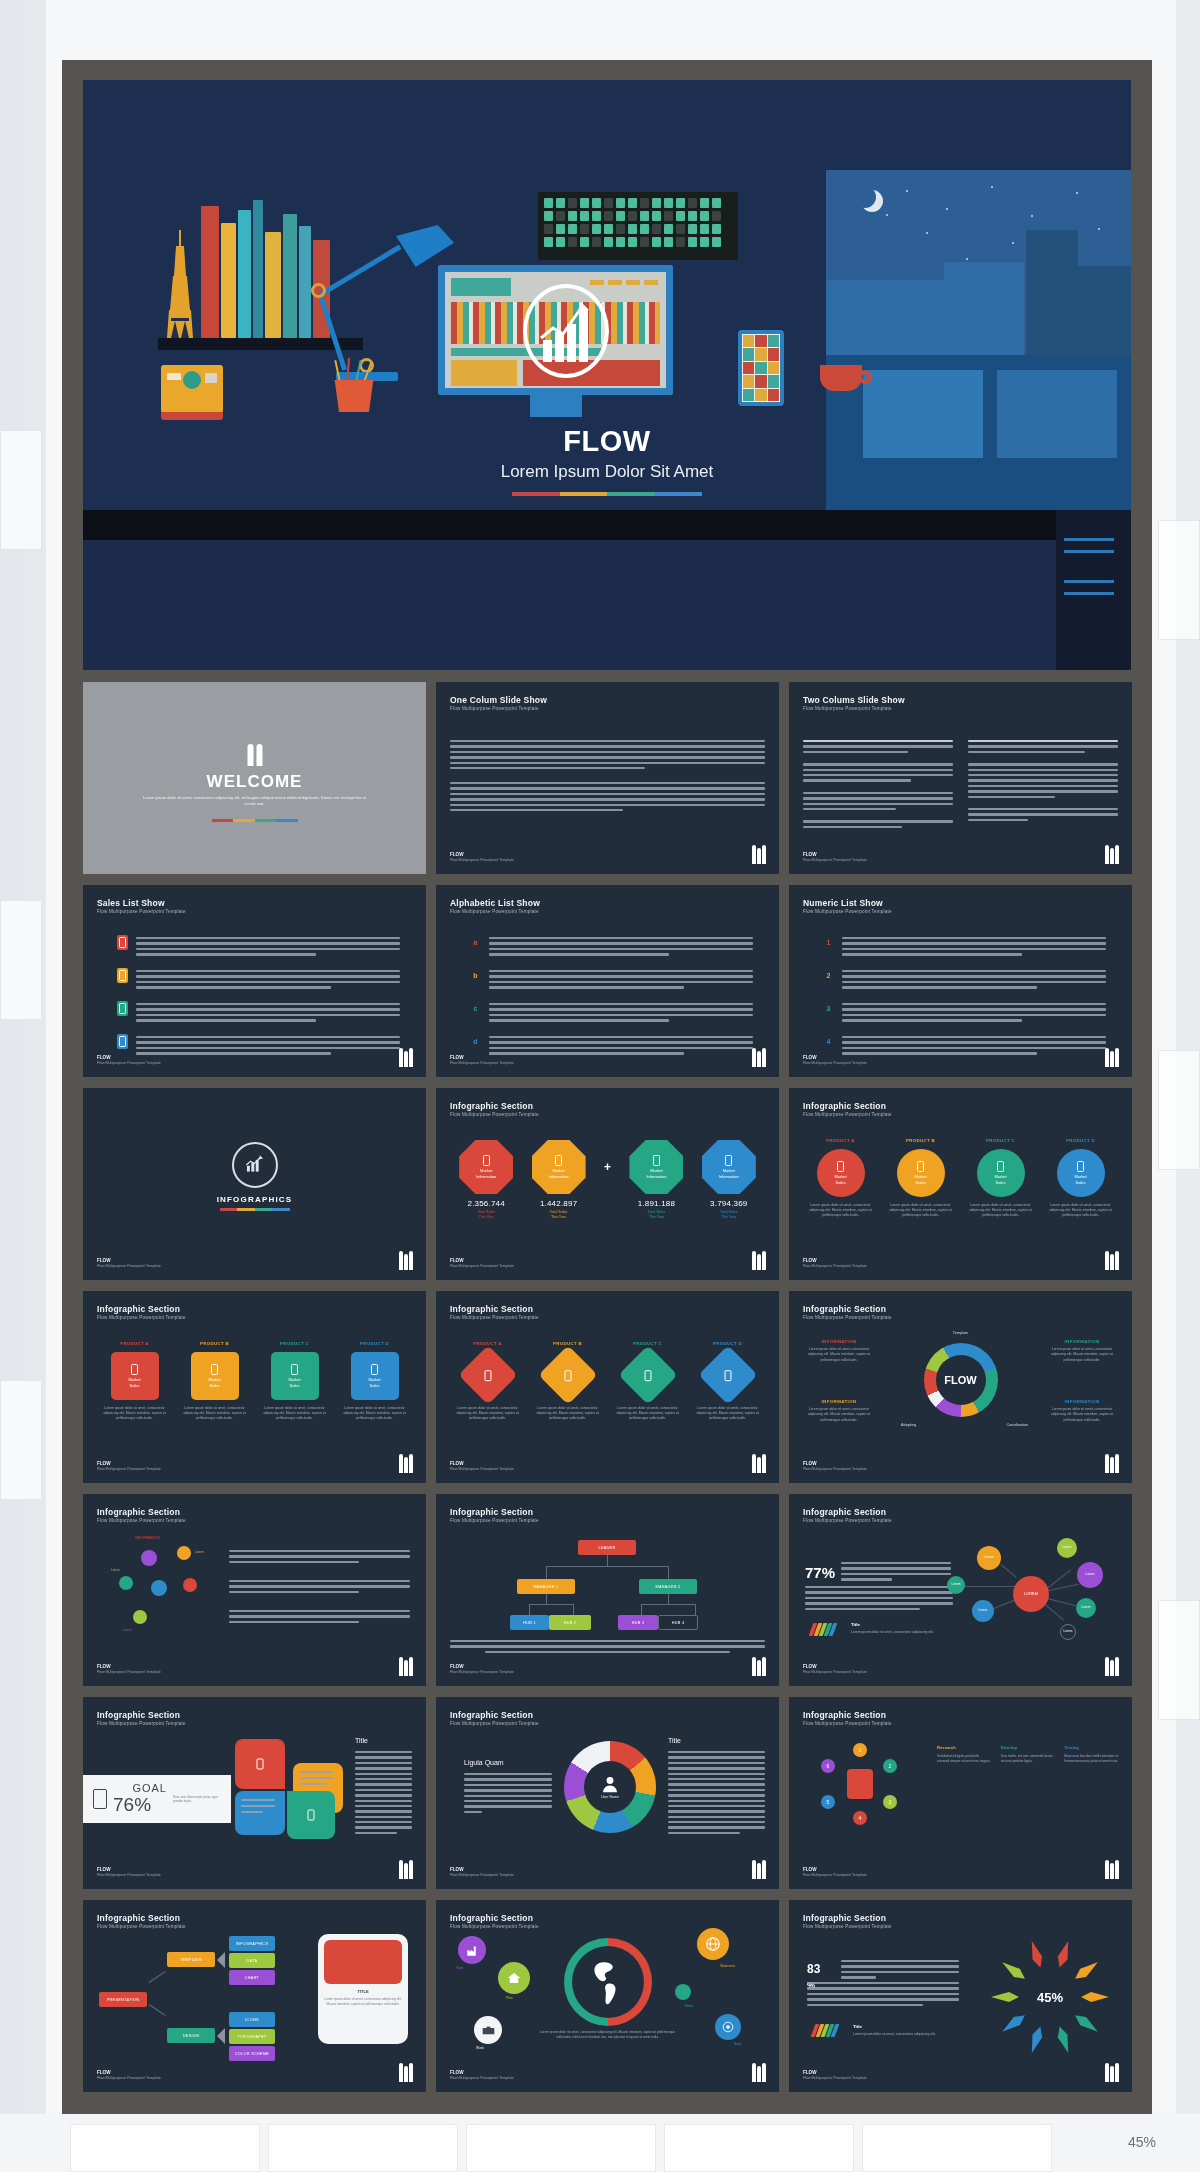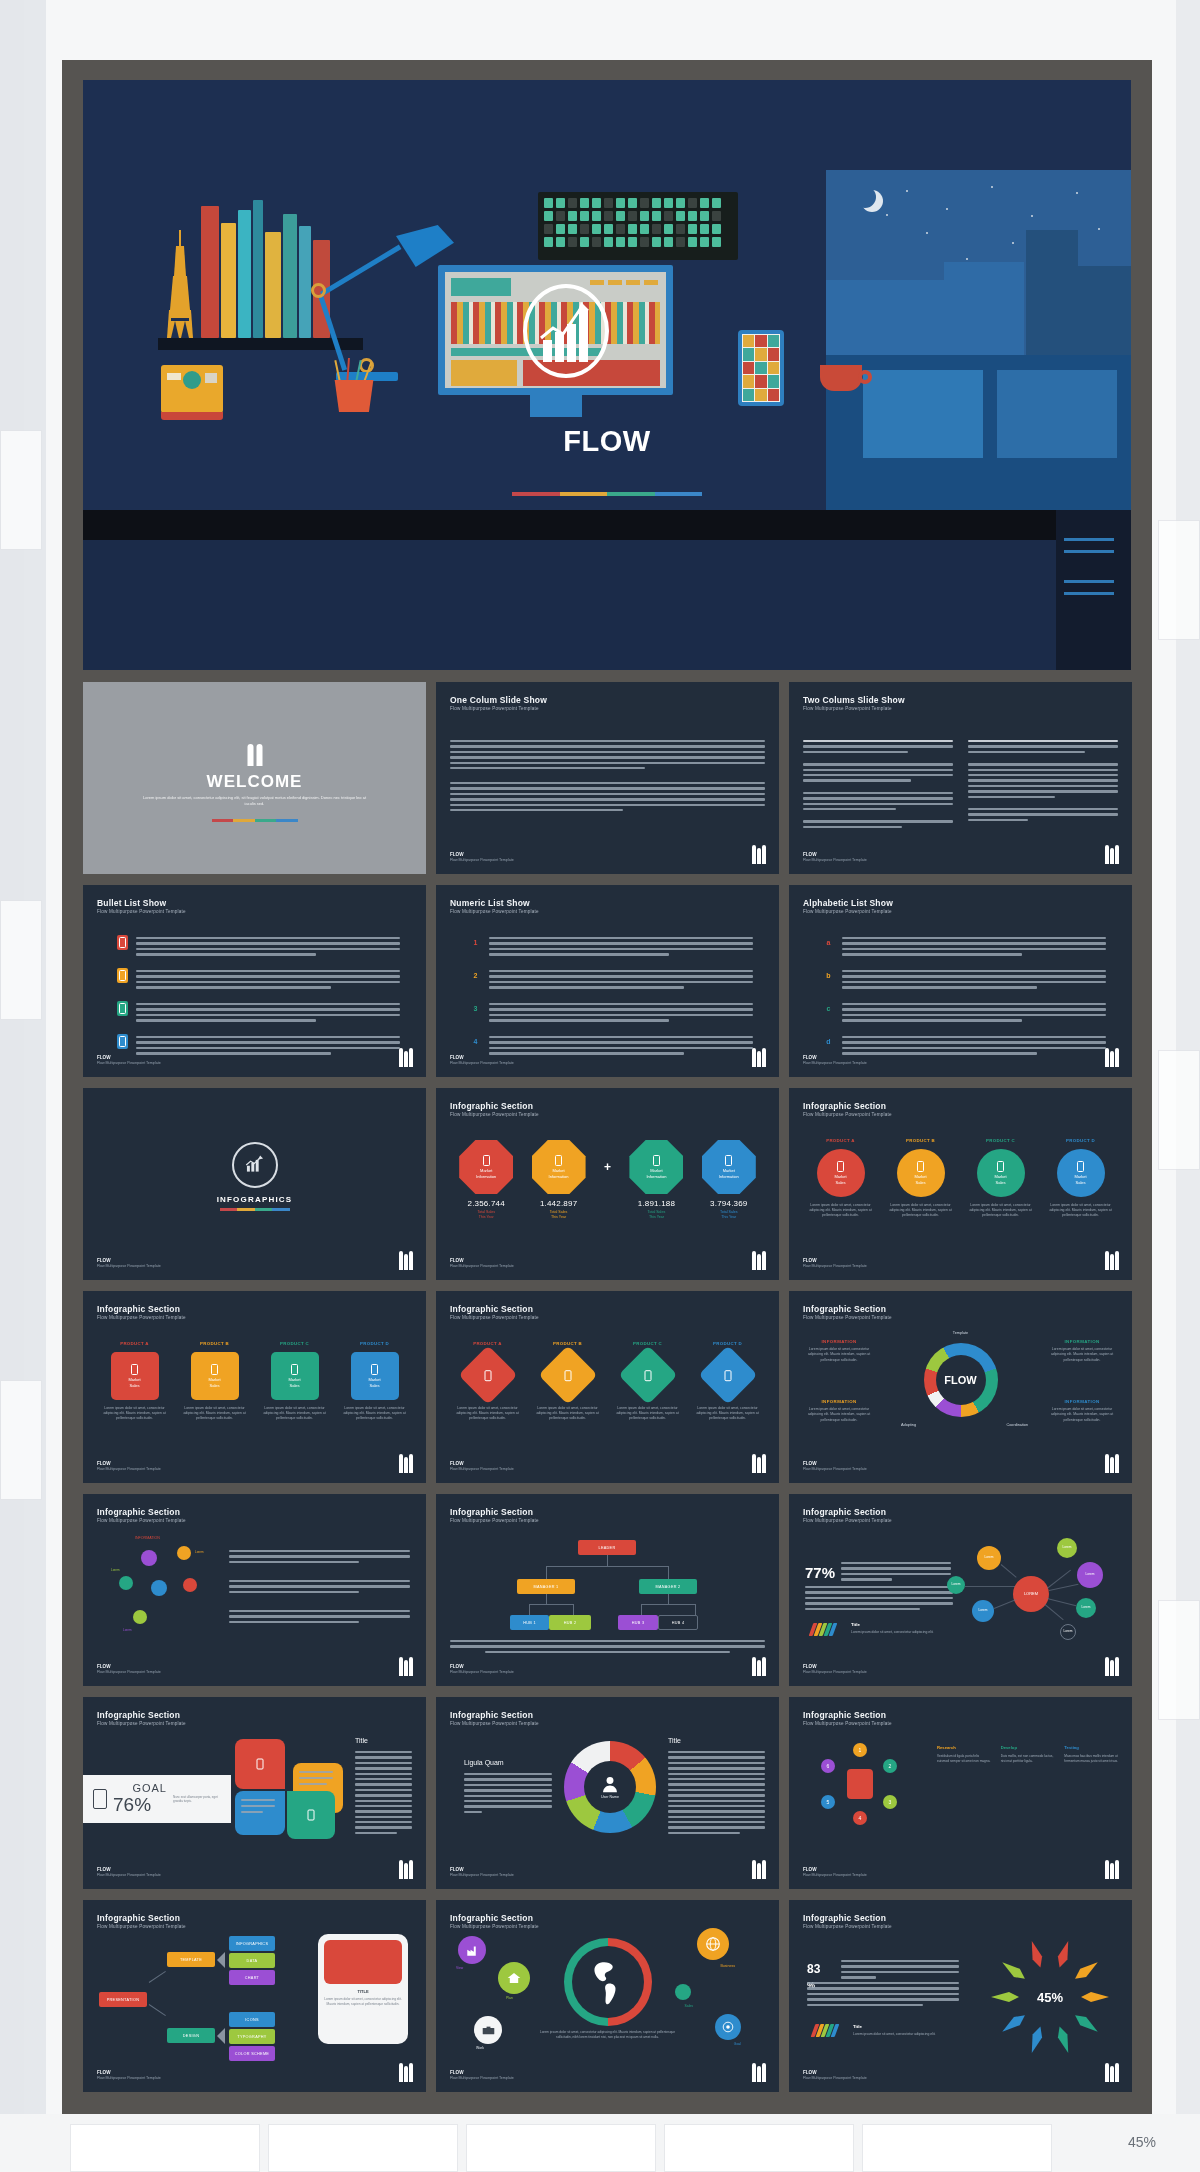--- a/index.html
+++ b/index.html
@@ -367,20 +367,21 @@
   <div class="hero-dark-band"></div>
   <div class="hero-lower"></div>
   <div class="hero-right-dark">
     <div style="position:absolute;left:8px;top:28px;width:50px;height:3px;background:#2f79b5;"></div>
     <div style="position:absolute;left:8px;top:40px;width:50px;height:3px;background:#2f79b5;"></div>
     <div style="position:absolute;left:8px;top:70px;width:50px;height:3px;background:#2f79b5;"></div>
     <div style="position:absolute;left:8px;top:82px;width:50px;height:3px;background:#2f79b5;"></div>
   </div>
 
   <div class="hero-title">FLOW</div>
+  <div class="hero-sub">Lorem Ipsum Dolor Sit Amet</div>
   <div class="hero-rule">
     <i style="background:#c4484a"></i>
       <i style="background:#e0a83a"></i>
       <i style="background:#3aa98b"></i>
       <i style="background:#3b87c8"></i>
   </div>
 </div>
 
 <div class="grid">
 
@@ -477,21 +478,21 @@
         <i style="left:1px;height:19px;"></i>
           <i style="left:6px;height:16px;"></i>
           <i style="left:11px;height:19px;"></i>
       </div>
     </div>
   </div>
 
   <div class="grid-row">
 
     <div class="slide">
-      <div class="s-title">Bullet List Show</div>
+      <div class="s-title">Sales List Show</div>
       <div class="s-sub">Flow Multipurpose Powerpoint Template</div>
       <div class="li-row" style="top:50px;">
         <div class="li-badge" style="background:#d9483b;">
             <span class="ph-ico"></span>
           </div>
         <div class="li-body">
           <div class="lorem-line" style="width:100%"></div>
             <div class="lorem-line" style="width:100%"></div>
             <div class="lorem-line" style="width:100%"></div>
             <div class="lorem-line" style="width:68%"></div>
@@ -535,20 +536,70 @@
         <small>Flow Multipurpose Powerpoint Template</small>
       </div>
       <div class="s-logo">
           <i style="left:1px;height:19px;"></i>
           <i style="left:6px;height:16px;"></i>
           <i style="left:11px;height:19px;"></i>
         </div>
     </div>
 
     <div class="slide">
+      <div class="s-title">Alphabetic List Show</div>
+      <div class="s-sub">Flow Multipurpose Powerpoint Template</div>
+      <div class="li-row" style="top:50px;">
+        <div class="li-badge num" style="color:#d9483b;">a</div>
+        <div class="li-body">
+          <div class="lorem-line" style="width:100%"></div>
+            <div class="lorem-line" style="width:100%"></div>
+            <div class="lorem-line" style="width:100%"></div>
+            <div class="lorem-line" style="width:68%"></div>
+        </div>
+      </div>
+      <div class="li-row" style="top:83px;">
+        <div class="li-badge num" style="color:#f0a323;">b</div>
+        <div class="li-body">
+          <div class="lorem-line" style="width:100%"></div>
+            <div class="lorem-line" style="width:100%"></div>
+            <div class="lorem-line" style="width:100%"></div>
+            <div class="lorem-line" style="width:74%"></div>
+        </div>
+      </div>
+      <div class="li-row" style="top:116px;">
+        <div class="li-badge num" style="color:#25a684;">c</div>
+        <div class="li-body">
+          <div class="lorem-line" style="width:100%"></div>
+            <div class="lorem-line" style="width:100%"></div>
+            <div class="lorem-line" style="width:100%"></div>
+            <div class="lorem-line" style="width:68%"></div>
+        </div>
+      </div>
+      <div class="li-row" style="top:149px;">
+        <div class="li-badge num" style="color:#2e8ccd;">d</div>
+        <div class="li-body">
+          <div class="lorem-line" style="width:100%"></div>
+            <div class="lorem-line" style="width:100%"></div>
+            <div class="lorem-line" style="width:100%"></div>
+            <div class="lorem-line" style="width:74%"></div>
+        </div>
+      </div>
+      <div class="s-foot">
+        <span>FLOW</span>
+        <small>Flow Multipurpose Powerpoint Template</small>
+      </div>
+      <div class="s-logo">
+          <i style="left:1px;height:19px;"></i>
+          <i style="left:6px;height:16px;"></i>
+          <i style="left:11px;height:19px;"></i>
+        </div>
+    </div>
+
+    <div class="slide">
       <div class="s-title">Numeric List Show</div>
       <div class="s-sub">Flow Multipurpose Powerpoint Template</div>
       <div class="li-row" style="top:50px;">
         <div class="li-badge num" style="color:#d9483b;">1</div>
         <div class="li-body">
           <div class="lorem-line" style="width:100%"></div>
             <div class="lorem-line" style="width:100%"></div>
             <div class="lorem-line" style="width:100%"></div>
             <div class="lorem-line" style="width:68%"></div>
         </div>
@@ -566,70 +617,20 @@
         <div class="li-badge num" style="color:#25a684;">3</div>
         <div class="li-body">
           <div class="lorem-line" style="width:100%"></div>
             <div class="lorem-line" style="width:100%"></div>
             <div class="lorem-line" style="width:100%"></div>
             <div class="lorem-line" style="width:68%"></div>
         </div>
       </div>
       <div class="li-row" style="top:149px;">
         <div class="li-badge num" style="color:#2e8ccd;">4</div>
-        <div class="li-body">
-          <div class="lorem-line" style="width:100%"></div>
-            <div class="lorem-line" style="width:100%"></div>
-            <div class="lorem-line" style="width:100%"></div>
-            <div class="lorem-line" style="width:74%"></div>
-        </div>
-      </div>
-      <div class="s-foot">
-        <span>FLOW</span>
-        <small>Flow Multipurpose Powerpoint Template</small>
-      </div>
-      <div class="s-logo">
-          <i style="left:1px;height:19px;"></i>
-          <i style="left:6px;height:16px;"></i>
-          <i style="left:11px;height:19px;"></i>
-        </div>
-    </div>
-
-    <div class="slide">
-      <div class="s-title">Alphabetic List Show</div>
-      <div class="s-sub">Flow Multipurpose Powerpoint Template</div>
-      <div class="li-row" style="top:50px;">
-        <div class="li-badge num" style="color:#d9483b;">a</div>
-        <div class="li-body">
-          <div class="lorem-line" style="width:100%"></div>
-            <div class="lorem-line" style="width:100%"></div>
-            <div class="lorem-line" style="width:100%"></div>
-            <div class="lorem-line" style="width:68%"></div>
-        </div>
-      </div>
-      <div class="li-row" style="top:83px;">
-        <div class="li-badge num" style="color:#f0a323;">b</div>
-        <div class="li-body">
-          <div class="lorem-line" style="width:100%"></div>
-            <div class="lorem-line" style="width:100%"></div>
-            <div class="lorem-line" style="width:100%"></div>
-            <div class="lorem-line" style="width:74%"></div>
-        </div>
-      </div>
-      <div class="li-row" style="top:116px;">
-        <div class="li-badge num" style="color:#25a684;">c</div>
-        <div class="li-body">
-          <div class="lorem-line" style="width:100%"></div>
-            <div class="lorem-line" style="width:100%"></div>
-            <div class="lorem-line" style="width:100%"></div>
-            <div class="lorem-line" style="width:68%"></div>
-        </div>
-      </div>
-      <div class="li-row" style="top:149px;">
-        <div class="li-badge num" style="color:#2e8ccd;">d</div>
         <div class="li-body">
           <div class="lorem-line" style="width:100%"></div>
             <div class="lorem-line" style="width:100%"></div>
             <div class="lorem-line" style="width:100%"></div>
             <div class="lorem-line" style="width:74%"></div>
         </div>
       </div>
       <div class="s-foot">
         <span>FLOW</span>
         <small>Flow Multipurpose Powerpoint Template</small>

